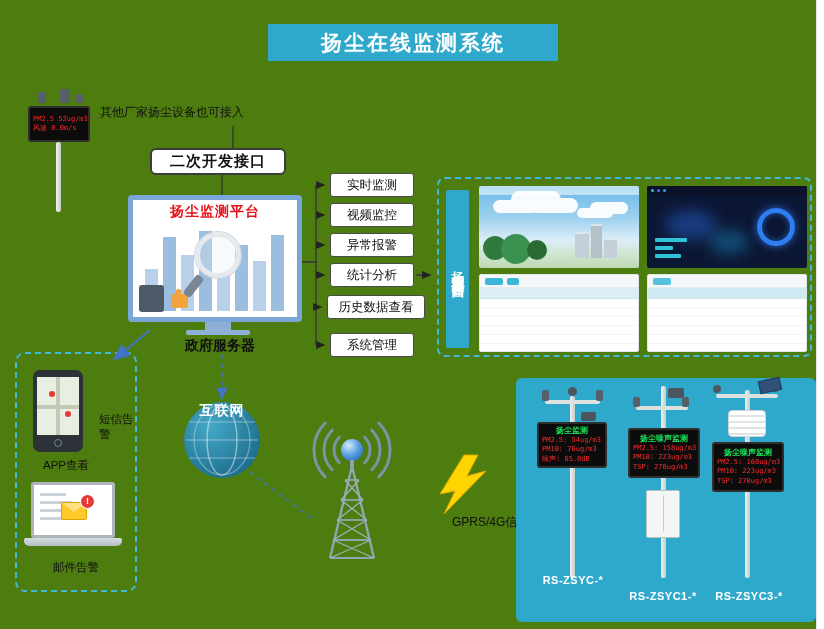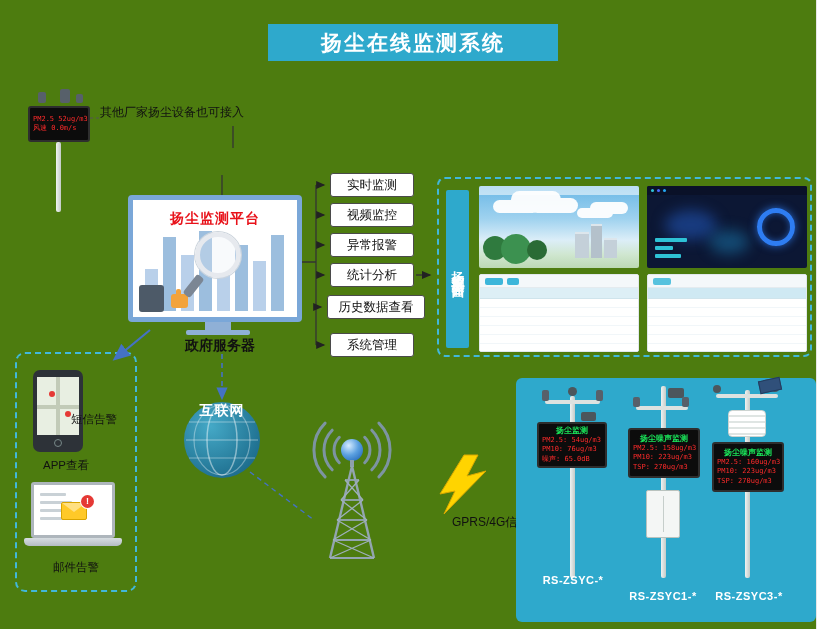--- a/index.html
+++ b/index.html
@@ -19,21 +19,21 @@
   .led .t{color:#1ae65a;font:bold 8px "DejaVu Sans Mono",monospace;text-align:center;line-height:1.3;white-space:nowrap}
   .led .l{color:#ff2b2b;font:7px "DejaVu Sans Mono",monospace;line-height:1.35;white-space:nowrap}
   #note{position:absolute;left:100px;top:104px;font-size:12px}
 
   
   #api{position:absolute;left:150px;top:148px;width:136px;height:27px;border:2px solid #3c3c3c;border-radius:6px;
     background:#fff;display:flex;align-items:center;justify-content:center;font-size:15px;font-weight:600;letter-spacing:1px}
 
   
   #monitor{position:absolute;left:128px;top:195px;width:174px;height:127px;background:#fff;border:5px solid #7aa7d8;border-radius:4px}
-  #mon-title{margin-top:10px;text-align:center;color:#e8121a;font-weight:bold;font-size:14px;letter-spacing:1px}
+  #mon-title{margin-top:3px;text-align:center;color:#e8121a;font-weight:bold;font-size:14px;letter-spacing:1px}
   #bars{position:absolute;left:12px;right:10px;bottom:6px;height:82px;display:flex;align-items:flex-end;gap:5px}
   #bars i{display:block;width:13px;background:#b9d0ea}
   #bars i:nth-child(even){background:#9cbede}
   #mag{position:absolute;left:62px;top:32px;width:46px;height:46px;border:5px solid #e6e9ee;border-radius:50%;
     background:rgba(232,238,245,.3);box-shadow:0 0 0 1px #ccd4dc}
   #mag-handle{position:absolute;left:56px;top:74px;width:9px;height:24px;background:#7b8694;border-radius:3px;transform:rotate(38deg)}
   #mon-dev{position:absolute;left:6px;bottom:5px;width:25px;height:27px;background:#4d5a68;border-radius:3px}
   #hand{position:absolute;left:38px;bottom:9px;width:17px;height:14px;background:#f2a33c;border-radius:3px}
   #hand:after{content:"";position:absolute;left:5px;top:-5px;width:5px;height:8px;background:#f2a33c;border-radius:2px}
   #stand{position:absolute;left:205px;top:322px;width:26px;height:8px;background:#8fb0d6}
@@ -121,20 +121,21 @@
     <div class="sensor" style="left:60px;top:89px;width:10px;height:14px"></div>
     <div class="sensor" style="left:76px;top:94px;width:7px;height:9px"></div>
     <div class="led" style="left:28px;top:106px;width:62px;height:36px">
       <span class="l">PM2.5 52ug/m3</span>
       <span class="l">风速  0.0m/s</span>
     </div>
     <div class="pole" style="left:56px;top:142px;height:70px"></div>
   </div>
   <div id="note">其他厂家扬尘设备也可接入</div>
 
+  <div id="api">二次开发接口</div>
 
   <div id="monitor">
     <div id="mon-title">扬尘监测平台</div>
     <div id="bars">
       <i style="height:42px"></i>
         <i style="height:74px"></i>
         <i style="height:56px"></i>
         <i style="height:80px"></i>
       <i style="height:36px"></i>
         <i style="height:66px"></i>
@@ -205,21 +206,21 @@
   </div>
 
   <div id="alerts">
     <div id="phone">
       <div class="scr">
         <span class="pin" style="left:12px;top:14px"></span>
         <span class="pin" style="left:28px;top:34px"></span>
       </div>
       <div class="home"></div>
     </div>
-    <div class="alert-lbl" style="left:54px;top:58px">短信告警</div>
+    <div class="alert-lbl" style="left:82px;top:58px">短信告警</div>
     <div class="alert-lbl" style="left:10px;top:104px;width:62px;text-align:right">APP查看</div>
     <div id="laptop-scr">
       <div class="docline" style="left:6px;top:8px;width:26px"></div>
       <div class="docline" style="left:6px;top:16px;width:32px"></div>
       <div class="docline" style="left:6px;top:24px;width:22px"></div>
       <div class="docline" style="left:6px;top:32px;width:30px"></div>
     </div>
     <div id="envelope"></div>
     <div id="badge">!</div>
     <div id="laptop-base"></div>

